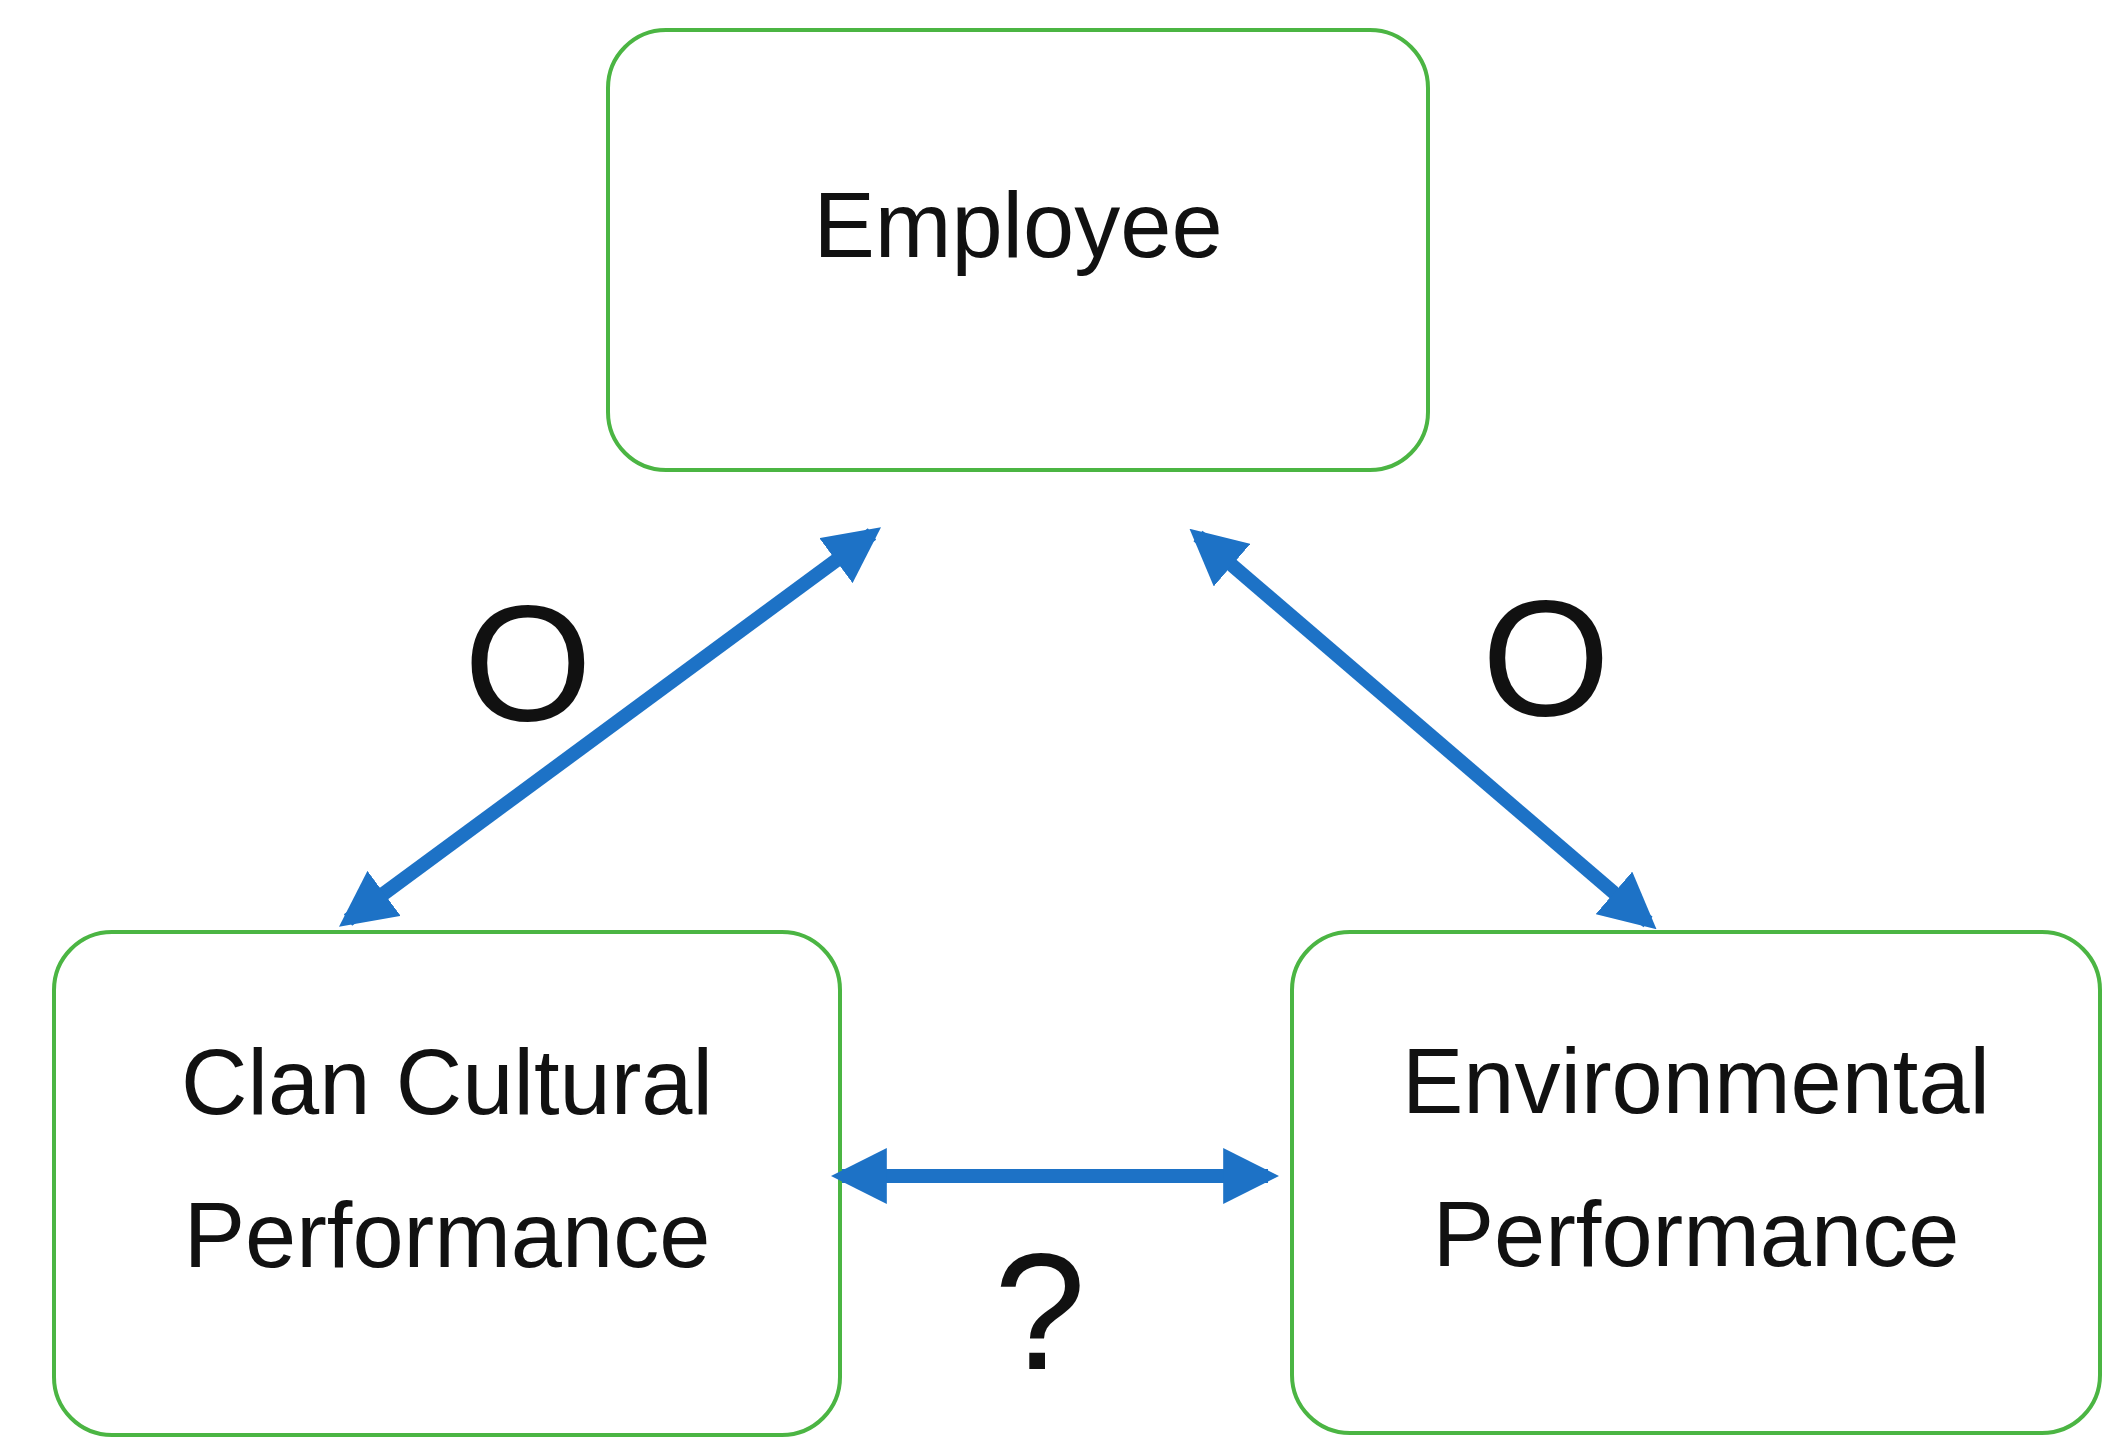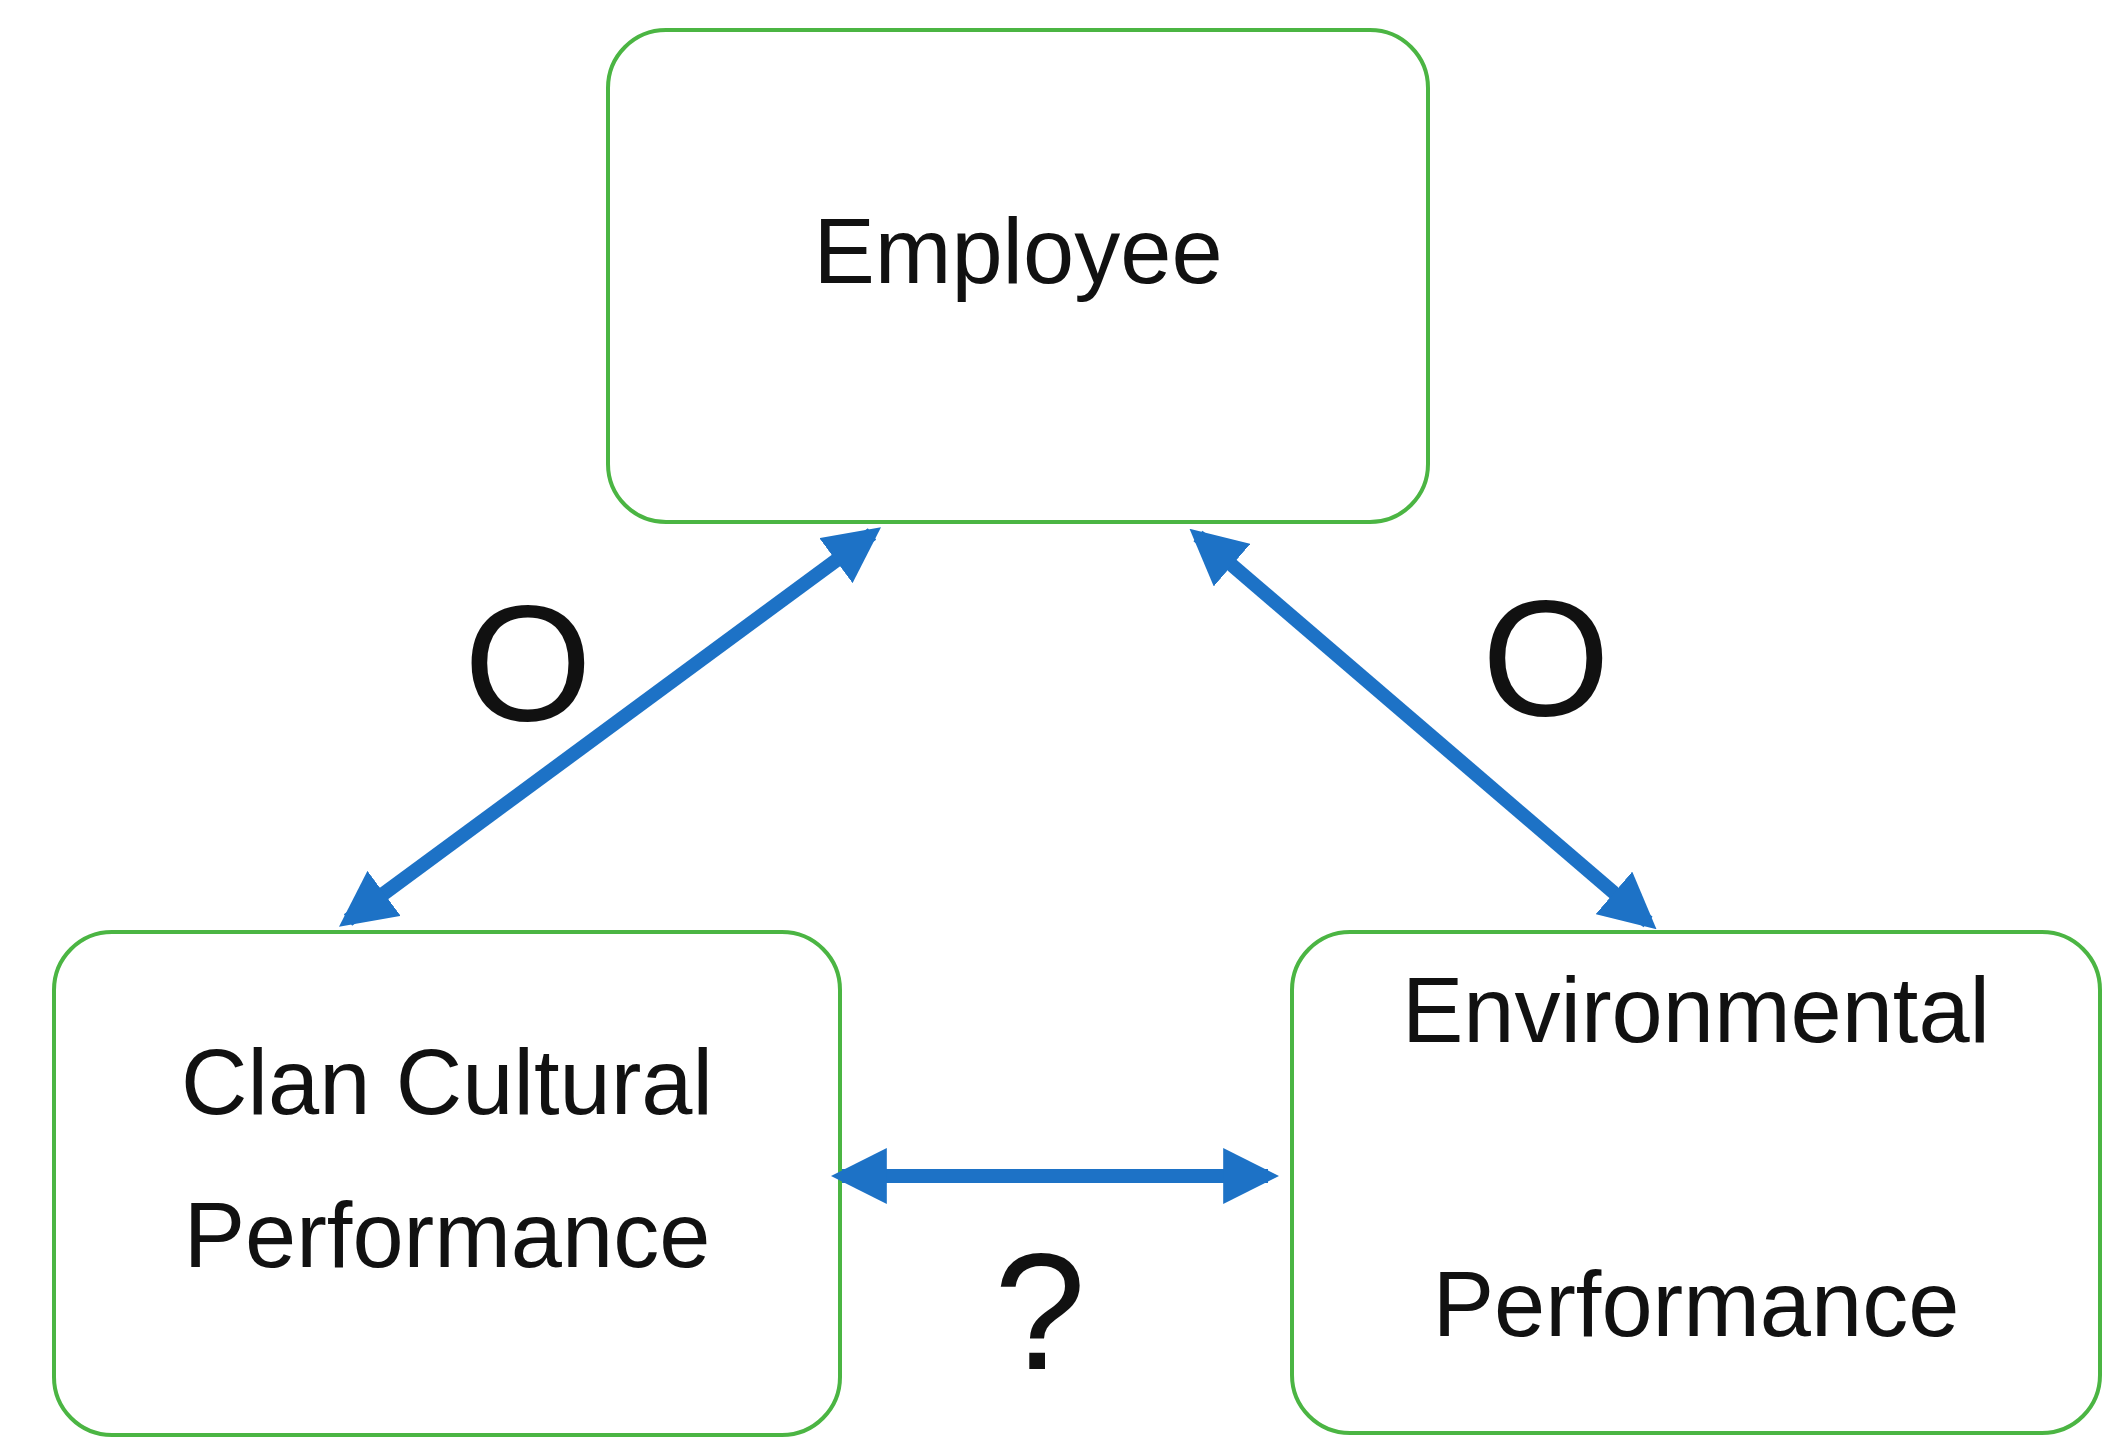--- a/index.html
+++ b/index.html
@@ -24,21 +24,21 @@
     flex-direction: column;
     align-items: center;
     justify-content: center;
     text-align: center;
     font-size: 92px;
     line-height: 1.66;
     padding-bottom: 50px;
     font-weight: 400;
     letter-spacing: 0px;
   }
-  .node-top { left: 606px; top: 28px;  width: 824px; height: 496px; }
+  .node-top { left: 606px; top: 28px;  width: 824px; height: 444px; }
   .node-bl  { left: 28px;  top: 930px; width: 790px; height: 507px; }
   .node-br  { left: 1290px;top: 930px; width: 812px; height: 505px; }
 
   .node-line { display: block; white-space: nowrap; }
 
   .edge-label {
     position: absolute;
     transform: translate(-50%, -50%);
     font-size: 165px;
     line-height: 1;
@@ -67,21 +67,21 @@
 
   <div class="node node-top" style="border-color: rgb(75, 181, 67);">
     <span class="node-line">Employee</span>
   </div>
 
   <div class="node node-bl" style="border-color: rgb(75, 181, 67); margin-left: 24px;">
     <span class="node-line">Clan Cultural</span>
     <span class="node-line">Performance</span>
   </div>
 
-  <div class="node node-br" style="border-color: rgb(75, 181, 67); justify-content: space-between;">
+  <div class="node node-br" style="border-color: rgb(75, 181, 67);">
     <span class="node-line">Environmental</span>
     <span class="node-line">Performance</span>
   </div>
 
   <div class="edge-label edge-label-o-left">O</div>
 
   <div class="edge-label edge-label-o-right">O</div>
 
   <div class="edge-label edge-label-q">?</div>
 

